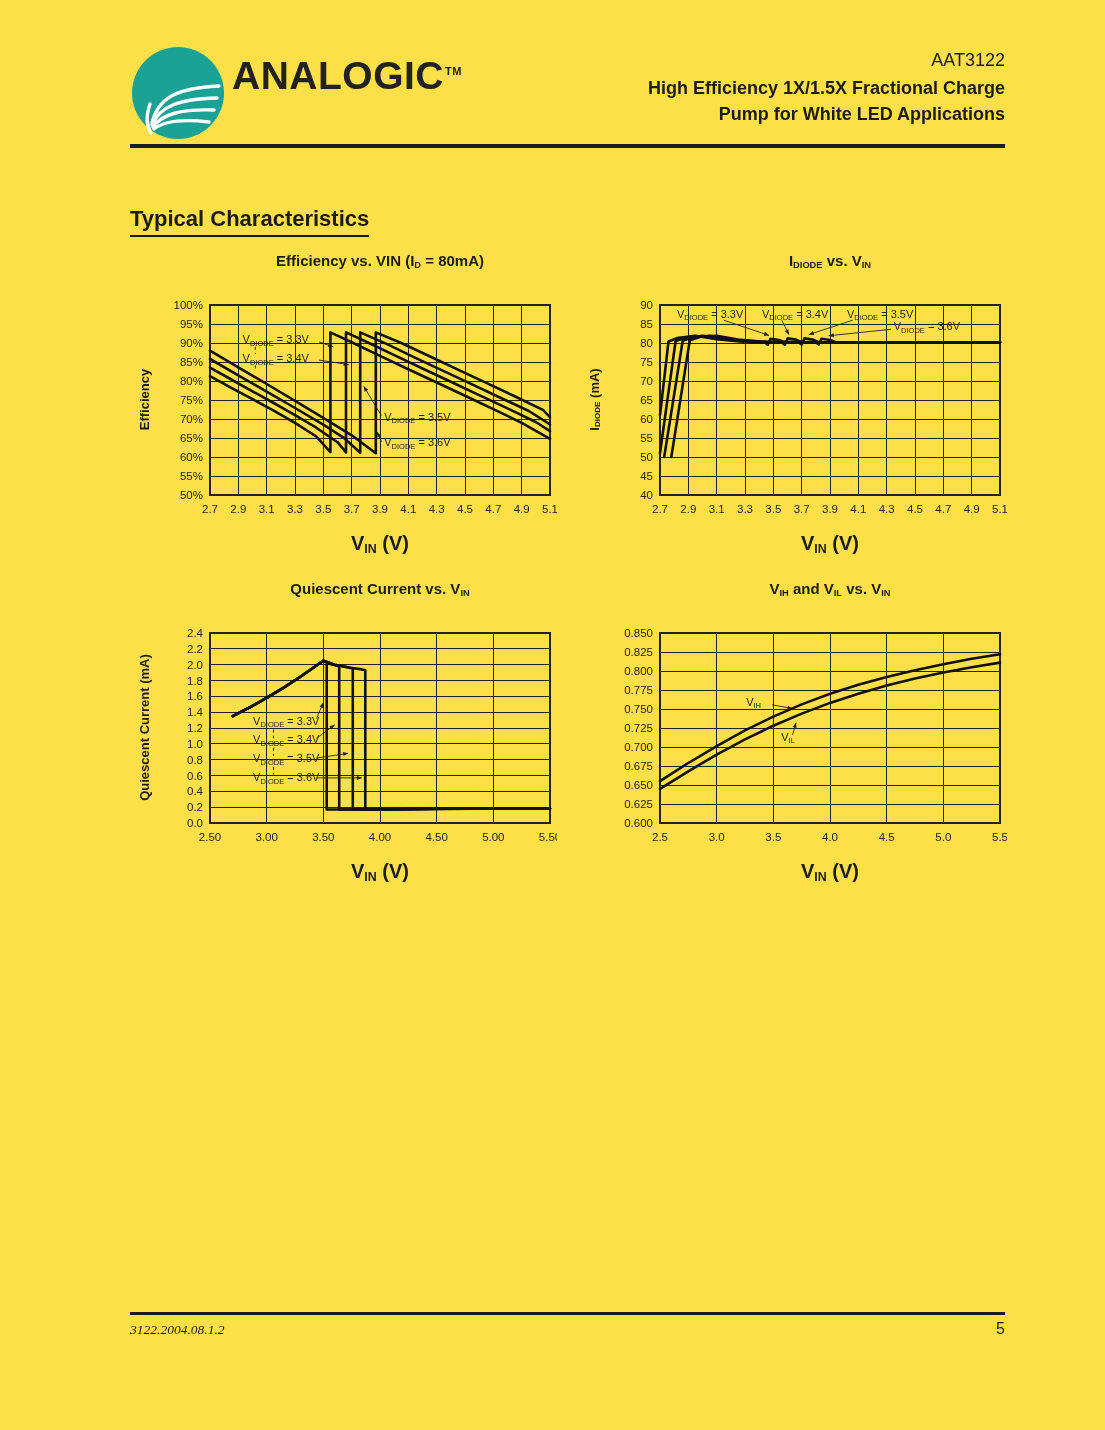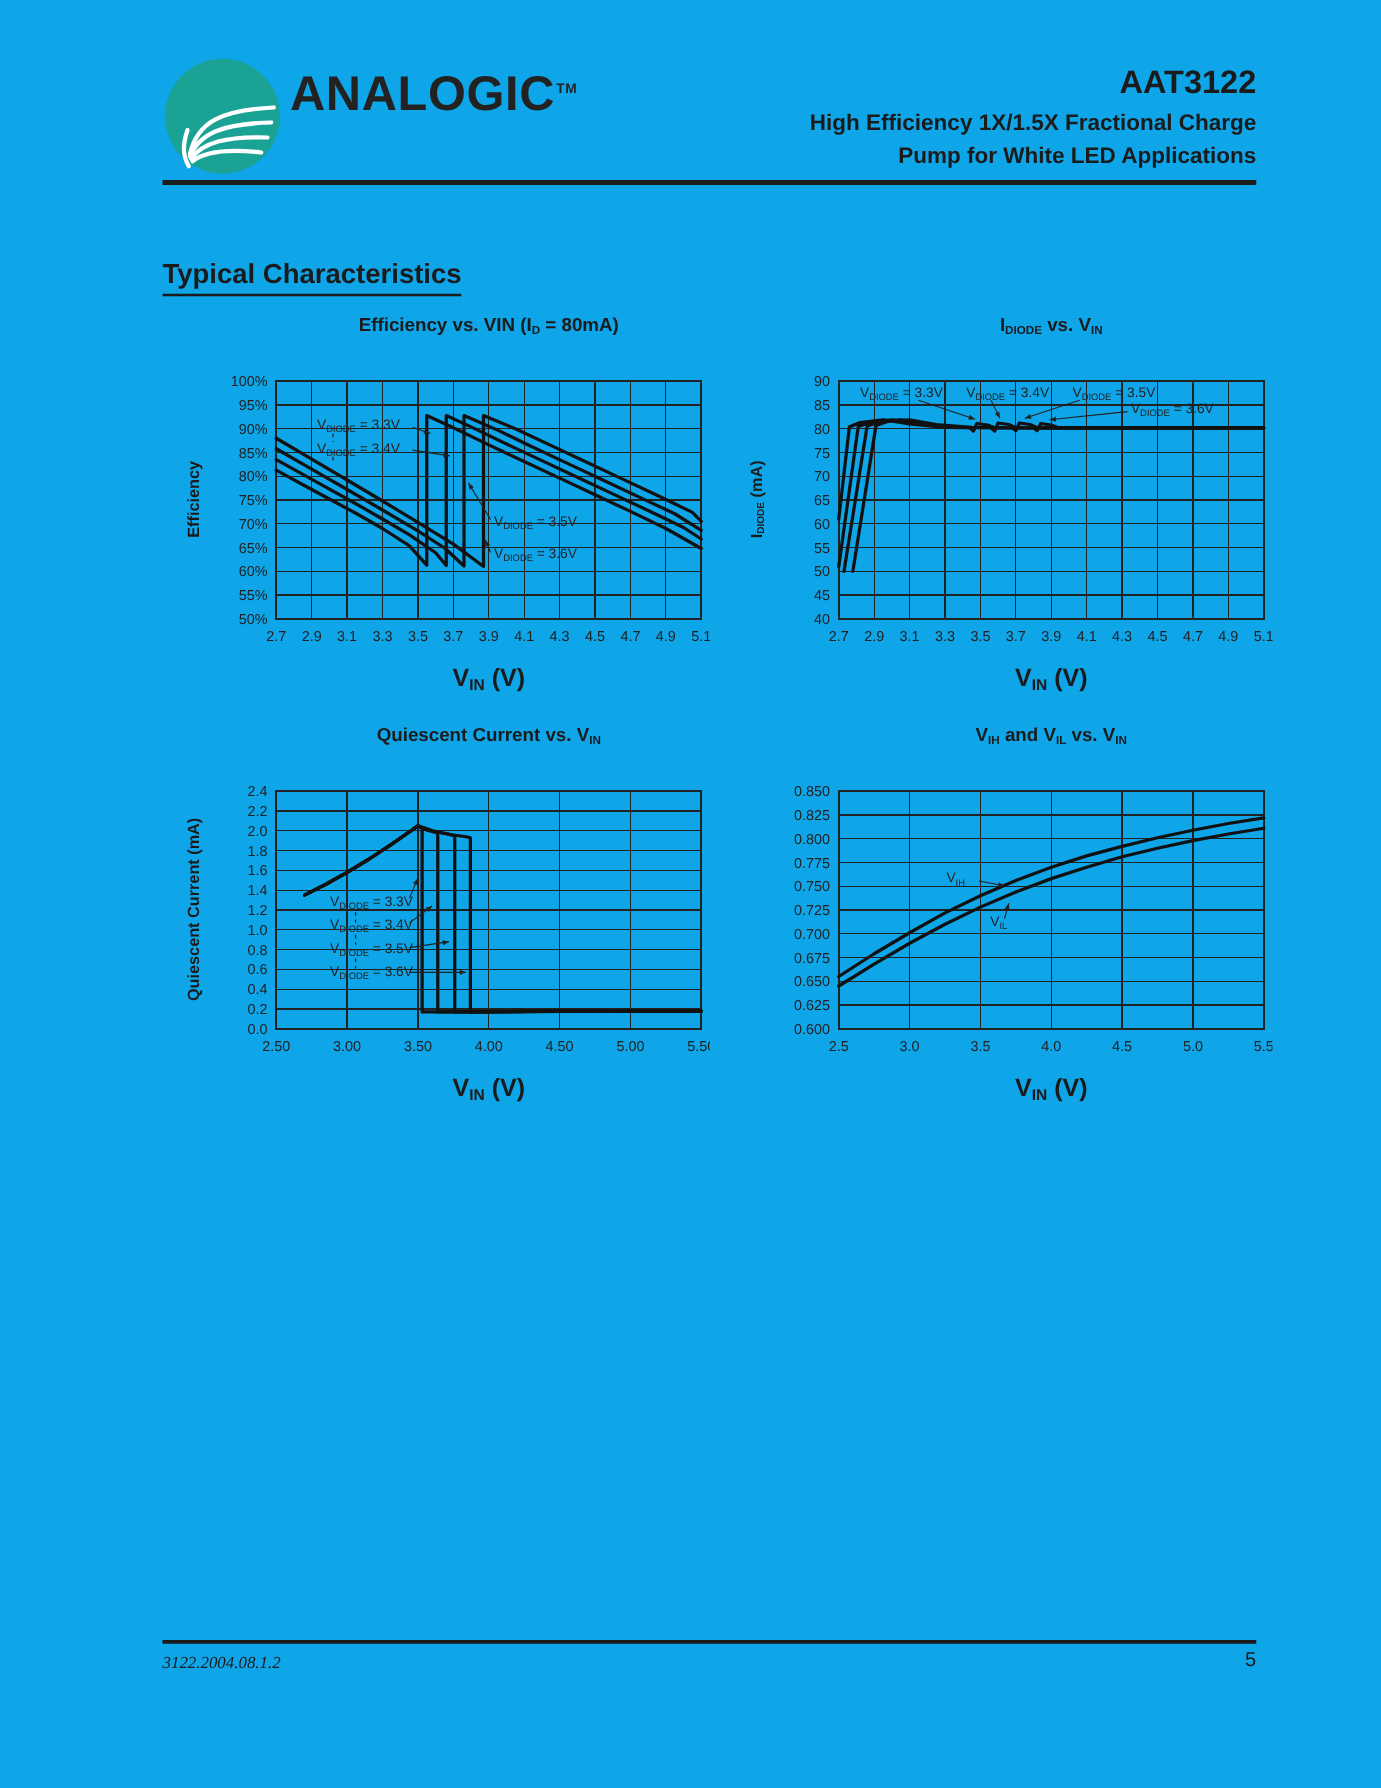--- a/index.html
+++ b/index.html
@@ -1,38 +1,38 @@
 <!DOCTYPE html>
 <html><head>
 <meta charset="utf-8">
 <style>
   html,body{margin:0;padding:0;background:#ffffff;}
-  .page{position:relative;width:1105px;height:1430px;background:#0ea5e9;
+  .page{position:relative;width:1105px;height:1430px;background:#fde047;
         font-family:"Liberation Sans",sans-serif;color:#1b1b1b;overflow:hidden;}
   sub{font-size:.62em;vertical-align:-.22em;line-height:0;}
 
   
   .logo{position:absolute;left:131px;top:46px;}
   .wordmark{position:absolute;left:232px;top:54px;width:200px;}
   .brand-top{font-size:39px;font-weight:700;letter-spacing:.5px;color:#222;white-space:nowrap;}
   .brand-tm{font-size:11px;font-weight:700;vertical-align:super;margin-left:1px;}
   .brand-bottom{font-size:39px;font-weight:400;letter-spacing:3px;color:#333;
                 text-align:right;margin-top:-6px;}
   .title-block{position:absolute;left:430px;top:50px;width:575px;text-align:right;}
-  .part-number{font-size:26px;font-weight:700;}
+  .part-number{font-size:18px;font-weight:400;}
   .doc-subtitle{font-size:18px;font-weight:700;line-height:26px;margin-top:4px;}
   .header-rule{position:absolute;left:130px;top:144px;width:875px;height:4px;background:#1b1b1b;}
 
   
   .section-heading{position:absolute;left:130px;top:188px;font-size:22px;font-weight:700;
                    border-bottom:2.5px solid #1b1b1b;padding-bottom:3px;}
   .conditions{position:absolute;left:130px;top:224px;font-size:15.5px;}
 
   
-  .charts-grid{position:absolute;left:141px;top:252px;display:grid;
+  .charts-grid{position:absolute;left:130px;top:252px;display:grid;
                grid-template-columns:425px 425px;column-gap:30px;row-gap:52px;gap:25px;}
   figure.chart{margin:0;}
   .chart-title{margin-left:80px;width:340px;text-align:center;font-size:15px;font-weight:700;
                margin-bottom:30px;white-space:nowrap;}
   .chart-body{position:relative;padding-left:22px;}
   .ylab{position:absolute;left:-86px;top:93px;width:200px;text-align:center;
         font-size:13px;font-weight:700;transform:rotate(-90deg);}
   svg.plot{font-family:"Liberation Sans",sans-serif;display:block;}
   .xlab{margin-left:80px;width:340px;text-align:center;font-size:20px;font-weight:700;margin-top:5px;}
 

